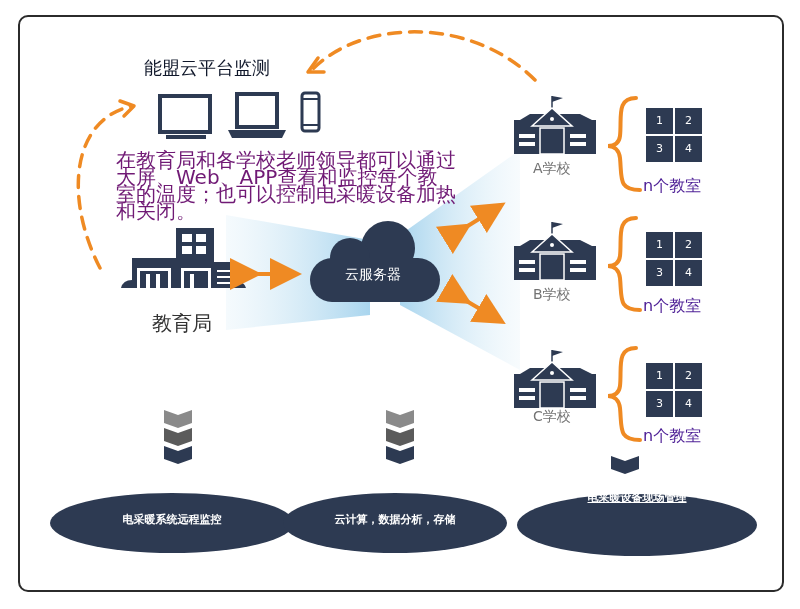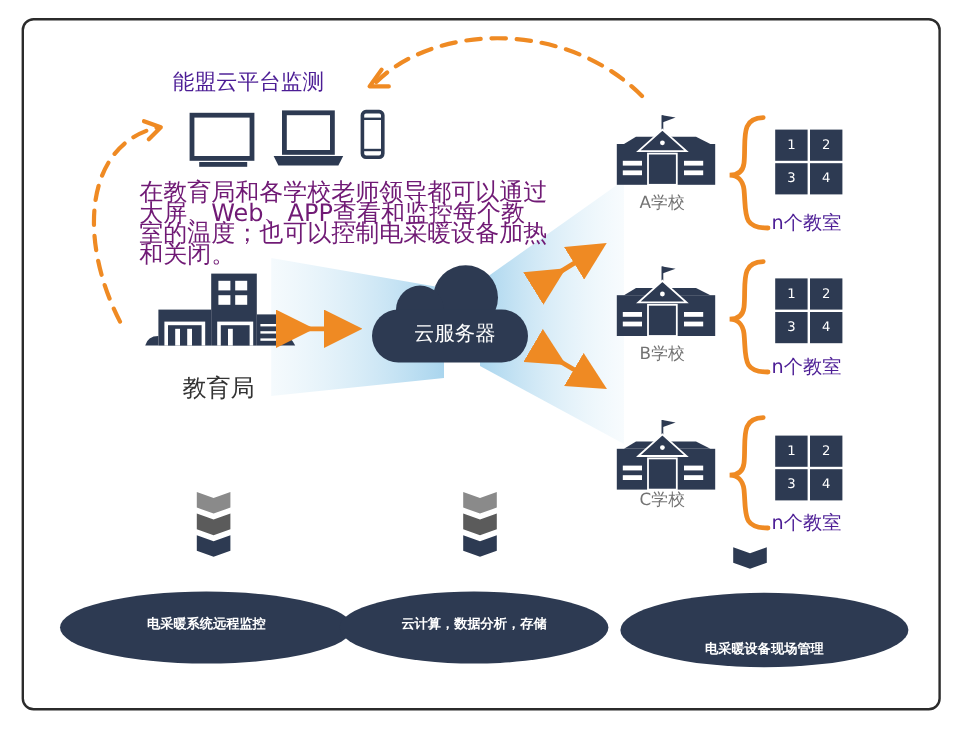--- a/index.html
+++ b/index.html
@@ -2,24 +2,24 @@
 <html><head>
 <meta charset="utf-8">
 <style>
   html, body { margin: 0; padding: 0; background: #ffffff; }
   body { width: 800px; height: 609px; position: relative; overflow: hidden;
          font-family: "DejaVu Sans", "Liberation Sans", sans-serif; color: #3a3a3a; }
   .frame { position: absolute; left: 18px; top: 15px; width: 766px; height: 577px;
            border: 2px solid #2b2b2b; border-radius: 10px; box-sizing: border-box; }
   svg.diagram { position: absolute; left: 0; top: 0; }
   .txt { position: absolute; white-space: nowrap; }
-  .platform-title { left: 144px; top: 56px; font-size: 18px; color: #4c1d95; }
+  .platform-title { left: 144px; top: 56px; font-size: 18px; color: #0f172a; }
   .desc { left: 116px; top: 152px; font-size: 20px; line-height: 17px; color: #701a75; white-space: normal; width: 340px; }
   .edu-label { left: 152px; top: 310px; font-size: 20px; color: #333; }
-  .cloud-label { left: 345px; top: 266px; font-size: 17px; color: #ffffff; }
+  .cloud-label { left: 345px; top: 266px; font-size: 14px; color: #ffffff; }
   .school-label { font-size: 14px; color: #737373; }
   .room-label { font-size: 16px; color: #4c1d95; }
   .cell-num { position: absolute; font-size: 11px; color: #ffffff; width: 27px; text-align: center; }
   .pill-label { position: absolute; font-size: 11px; color: #ffffff; text-align: center; font-weight: bold; }
 </style>
 </head>
 <body>
 
 <div class="frame"></div>
 
@@ -205,13 +205,13 @@
 <div class="cell-num" style="left:646px; top:266px;">3</div>
 <div class="cell-num" style="left:675px; top:266px;">4</div>
 
 <div class="cell-num" style="left:646px; top:369px;">1</div>
 <div class="cell-num" style="left:675px; top:369px;">2</div>
 <div class="cell-num" style="left:646px; top:397px;">3</div>
 <div class="cell-num" style="left:675px; top:397px;">4</div>
 
 <div class="pill-label" style="left:60px; top:512px; width:224px;">电采暖系统远程监控</div>
 <div class="pill-label" style="left:285px; top:512px; width:220px;">云计算，数据分析，存储</div>
-<div class="pill-label" style="left:520px; top:533px; width:234px;">电采暖设备现场管理</div>
+<div class="pill-label" style="left:520px; top:490px; width:234px;text-decoration:underline;">电采暖设备现场管理</div>
 
 </body></html>

